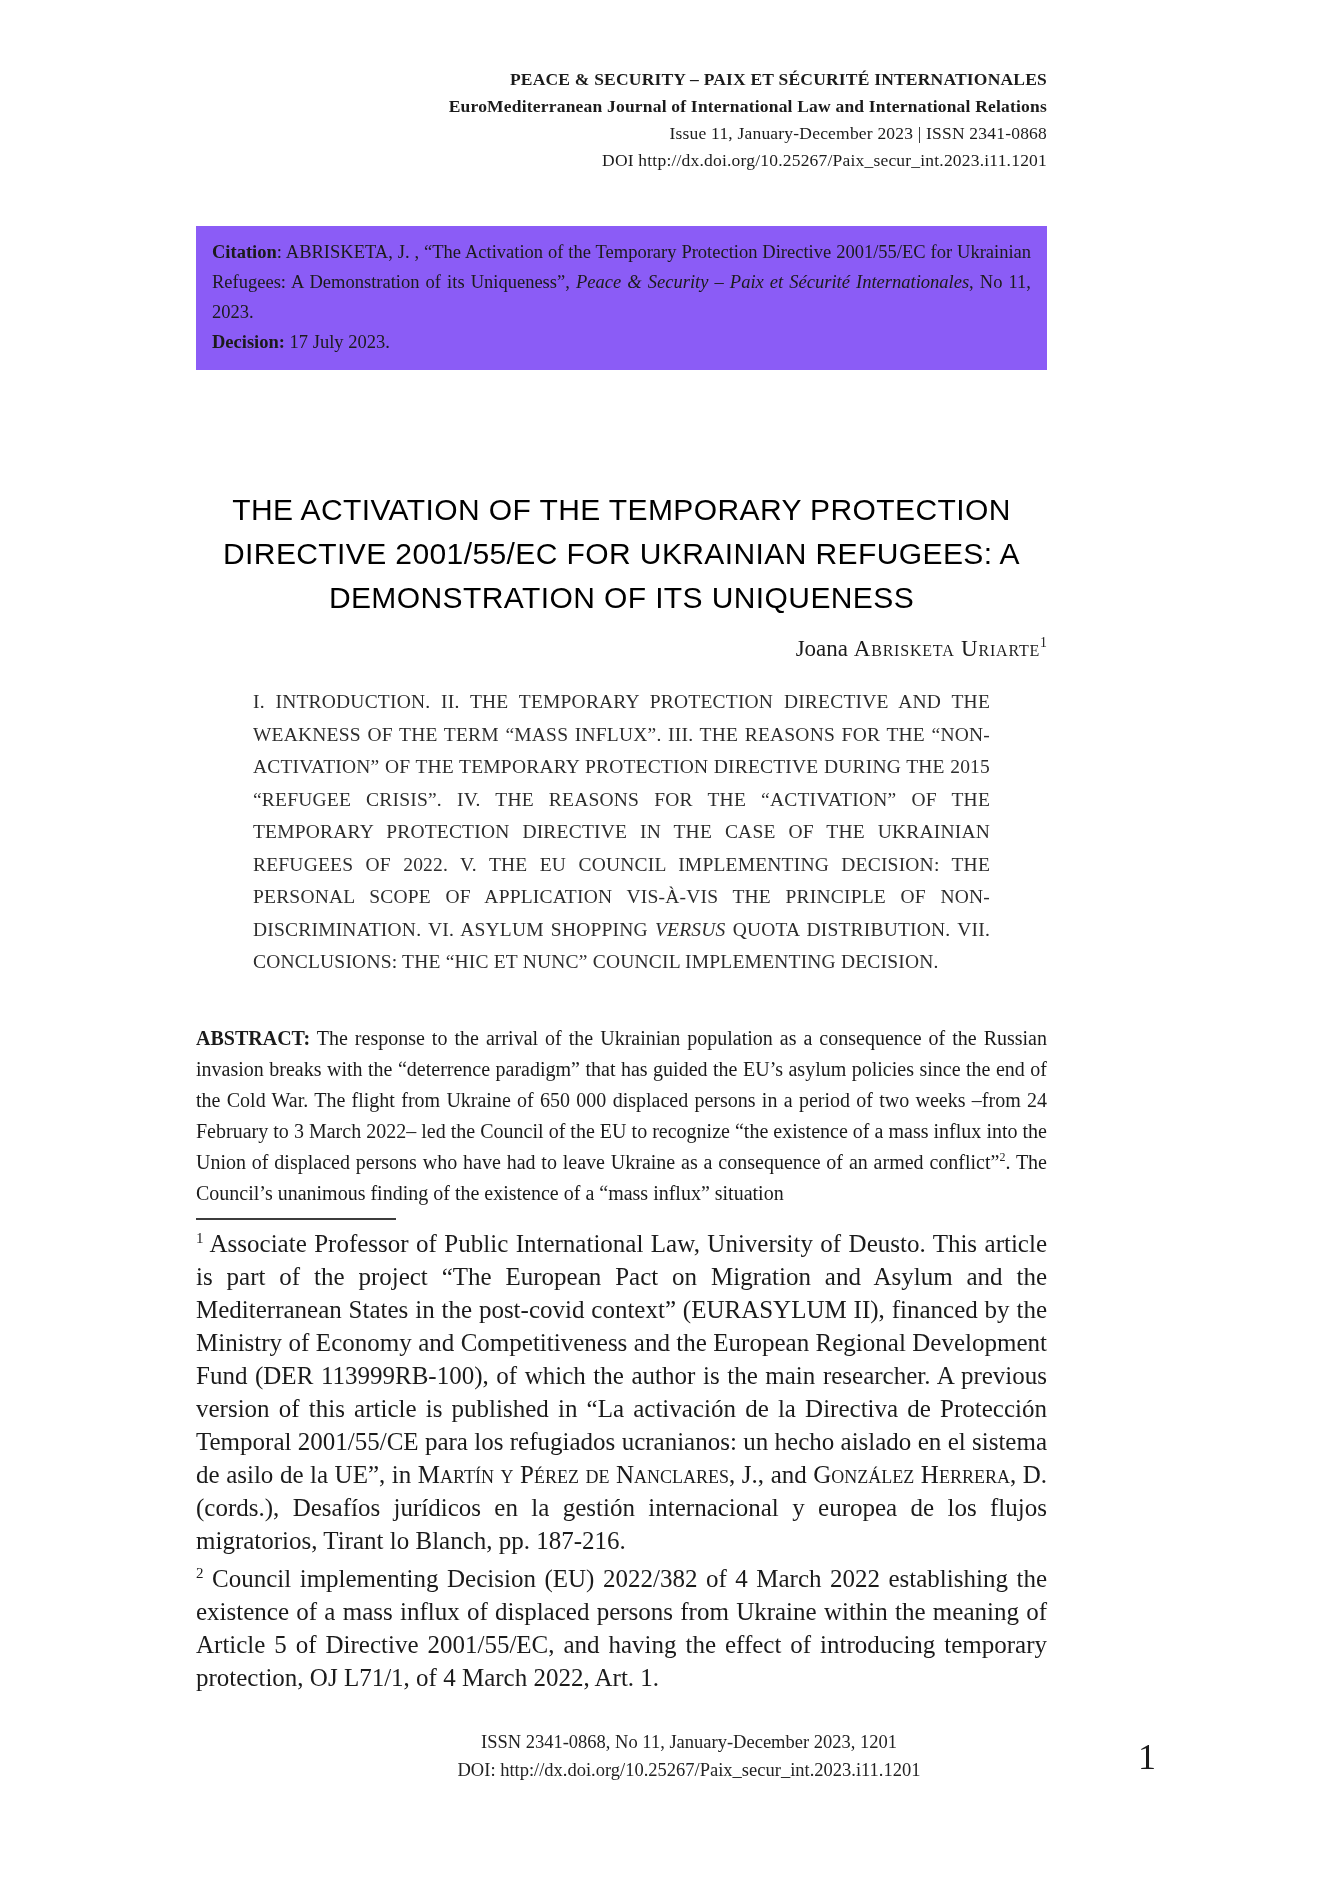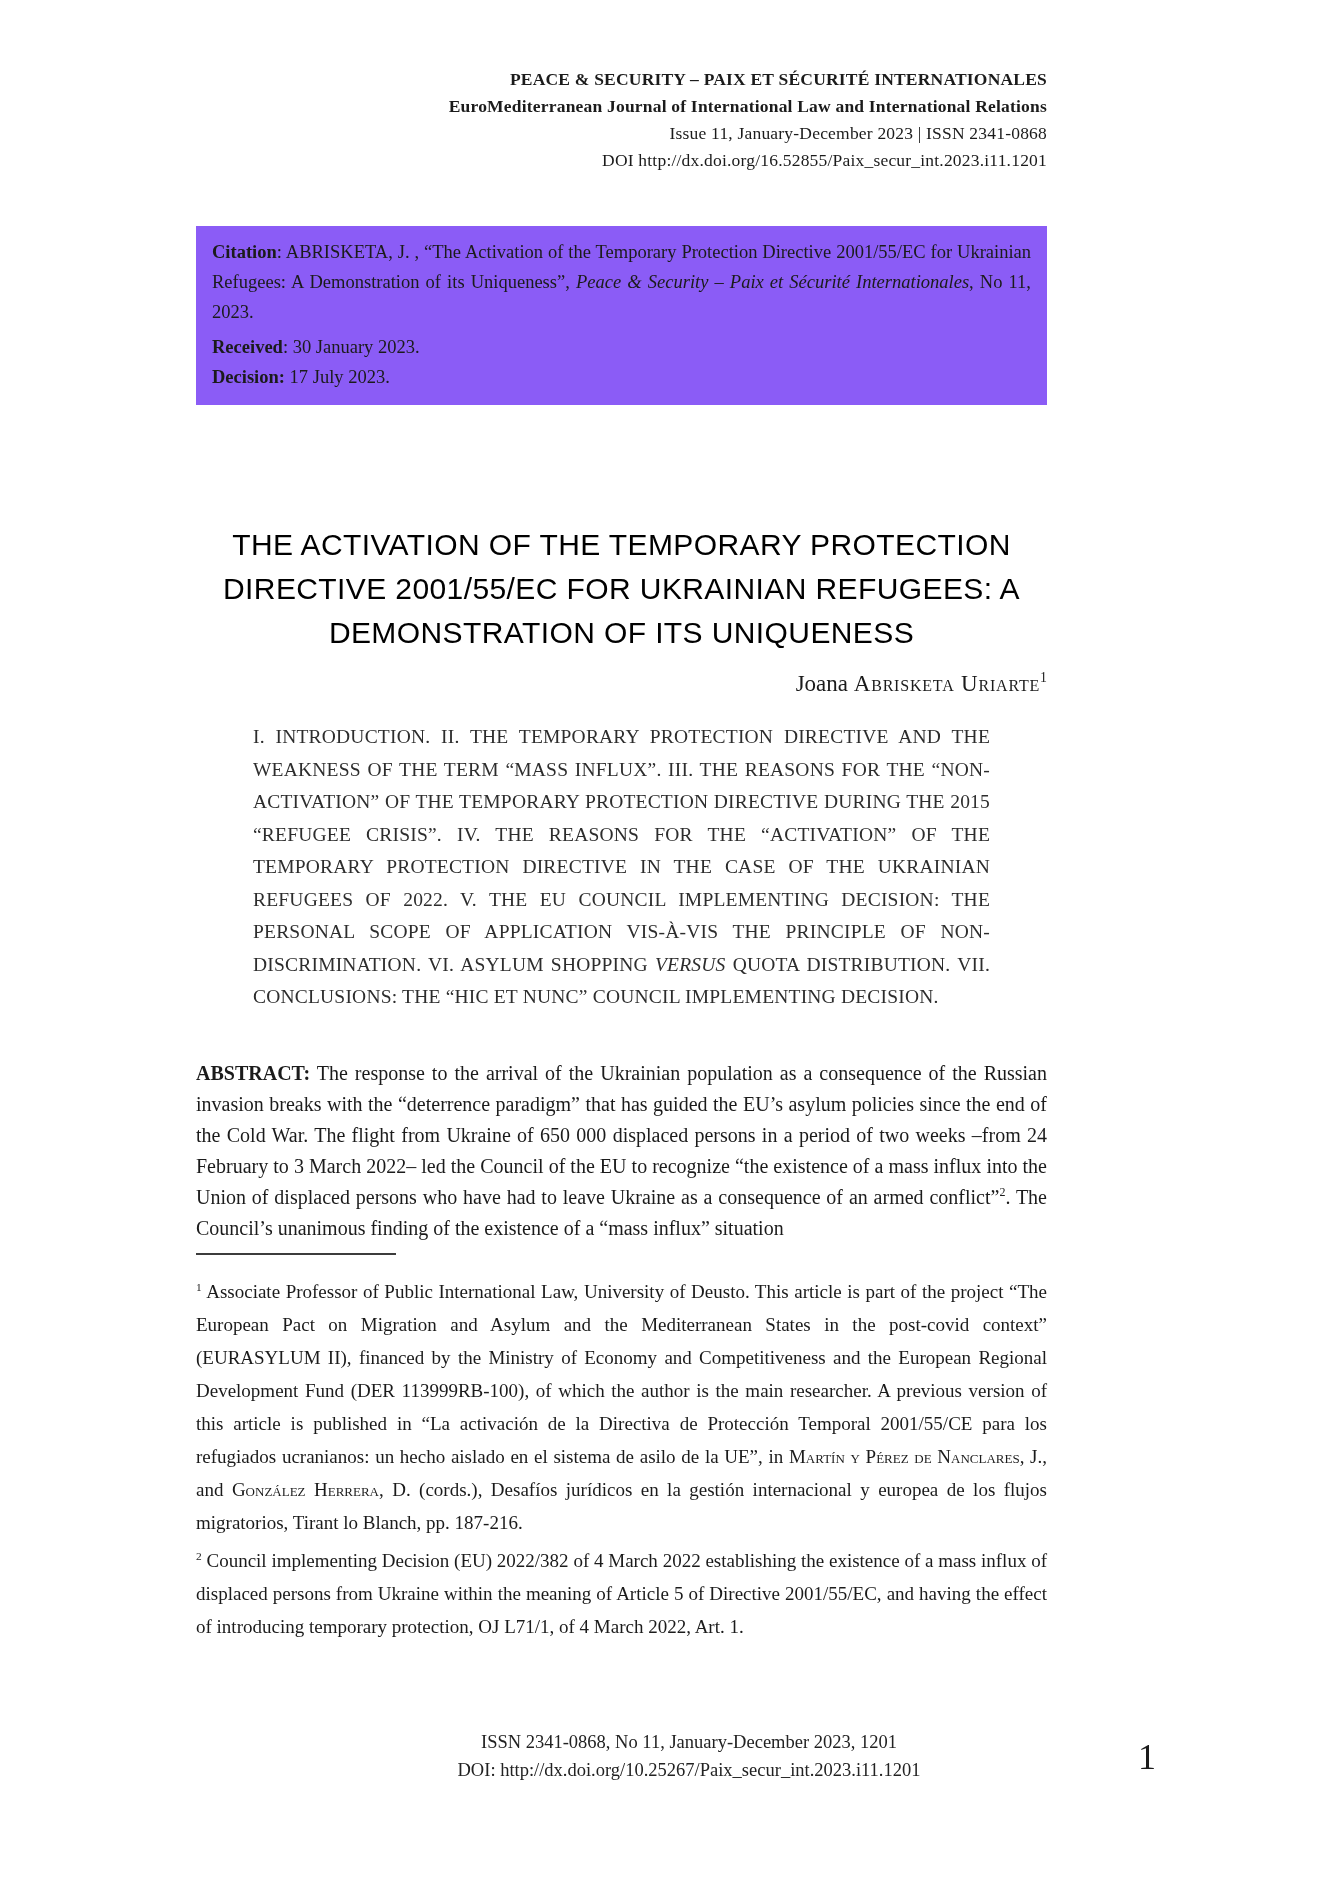--- a/index.html
+++ b/index.html
@@ -56,21 +56,21 @@
     margin:44px 0 0 0;
     font-size:20px; line-height:31px;
     text-align:justify;
   }
   
   .footnote-separator {
     margin-top:9px;
     width:200px; height:0;
     border-top:2px solid #3c3c3c;
   }
-  .footnotes { margin-top:20px; font-size:19px; line-height:33px; text-align:justify; }
+  .footnotes { margin-top:7px; font-size:25px; line-height:33px; text-align:justify; }
   .footnotes p { margin:0; }
   .footnotes p.spaced { margin-top:5px; }
   
   .page-footer {
     position:absolute; left:196px; top:1728px; width:986px;
     text-align:center;
     font-size:18.5px; line-height:28px;
     color:#222222;
   }
   .page-number {
@@ -80,26 +80,25 @@
 </style>
 </head>
 <body>
 
 <div class="page">
 
   <div class="journal-header">
     <div class="hl-bold">PEACE &amp; SECURITY – PAIX ET SÉCURITÉ INTERNATIONALES</div>
     <div class="hl-bold">EuroMediterranean Journal of International Law and International Relations</div>
     <div>Issue 11, January-December 2023 | ISSN 2341-0868</div>
-    <div>DOI http://dx.doi.org/16.52855/Paix_secur_int.2023.i11.1201</div>
+    <div>DOI http://dx.doi.org/10.25267/Paix_secur_int.2023.i11.1201</div>
   </div>
 
   <div class="citation-box">
     <p><span class="lbl">Citation</span><span>: ABRISKETA, J. , “The Activation of the Temporary Protection Directive 2001/55/EC for Ukrainian Refugees: A Demonstration of its Uniqueness”, </span><span class="it">Peace &amp; Security – Paix et Sécurité Internationales</span><span>, No 11, 2023.</span></p>
-    <p class="spaced"><span class="lbl">Received</span><span>: 30 January 2023.</span></p>
     <p><span class="lbl">Decision:</span><span> 17 July 2023.</span></p>
   </div>
 
   <h1 class="article-title">THE ACTIVATION OF THE TEMPORARY PROTECTION DIRECTIVE 2001/55/EC FOR UKRAINIAN REFUGEES: A DEMONSTRATION OF ITS UNIQUENESS</h1>
 
   <div class="author-line"><span>Joana</span> <span class="sc">Abrisketa Uriarte</span><sup>1</sup></div>
 
   <p class="toc"><span>I. INTRODUCTION. II. THE TEMPORARY PROTECTION DIRECTIVE AND THE WEAKNESS OF THE TERM “MASS INFLUX”. III. THE REASONS FOR THE “NON-ACTIVATION” OF THE TEMPORARY PROTECTION DIRECTIVE DURING THE 2015 “REFUGEE CRISIS”. IV. THE REASONS FOR THE “ACTIVATION” OF THE TEMPORARY PROTECTION DIRECTIVE IN THE CASE OF THE UKRAINIAN REFUGEES OF 2022. V. THE EU COUNCIL IMPLEMENTING DECISION: THE PERSONAL SCOPE OF APPLICATION VIS-À-VIS THE PRINCIPLE OF NON-DISCRIMINATION. VI. ASYLUM SHOPPING </span><span class="it">VERSUS</span><span> QUOTA DISTRIBUTION. VII. CONCLUSIONS: THE “HIC ET NUNC” COUNCIL IMPLEMENTING DECISION.</span></p>
 
   <p class="abstract"><span class="lbl">ABSTRACT:</span><span> The response to the arrival of the Ukrainian population as a consequence of the Russian invasion breaks with the “deterrence paradigm” that has guided the EU’s asylum policies since the end of the Cold War. The flight from Ukraine of 650 000 displaced persons in a period of two weeks –from 24 February to 3 March 2022– led the Council of the EU to recognize “the existence of a mass influx into the Union of displaced persons who have had to leave Ukraine as a consequence of an armed conflict”</span><sup>2</sup><span>. The Council’s unanimous finding of the existence of a “mass influx” situation</span></p>

